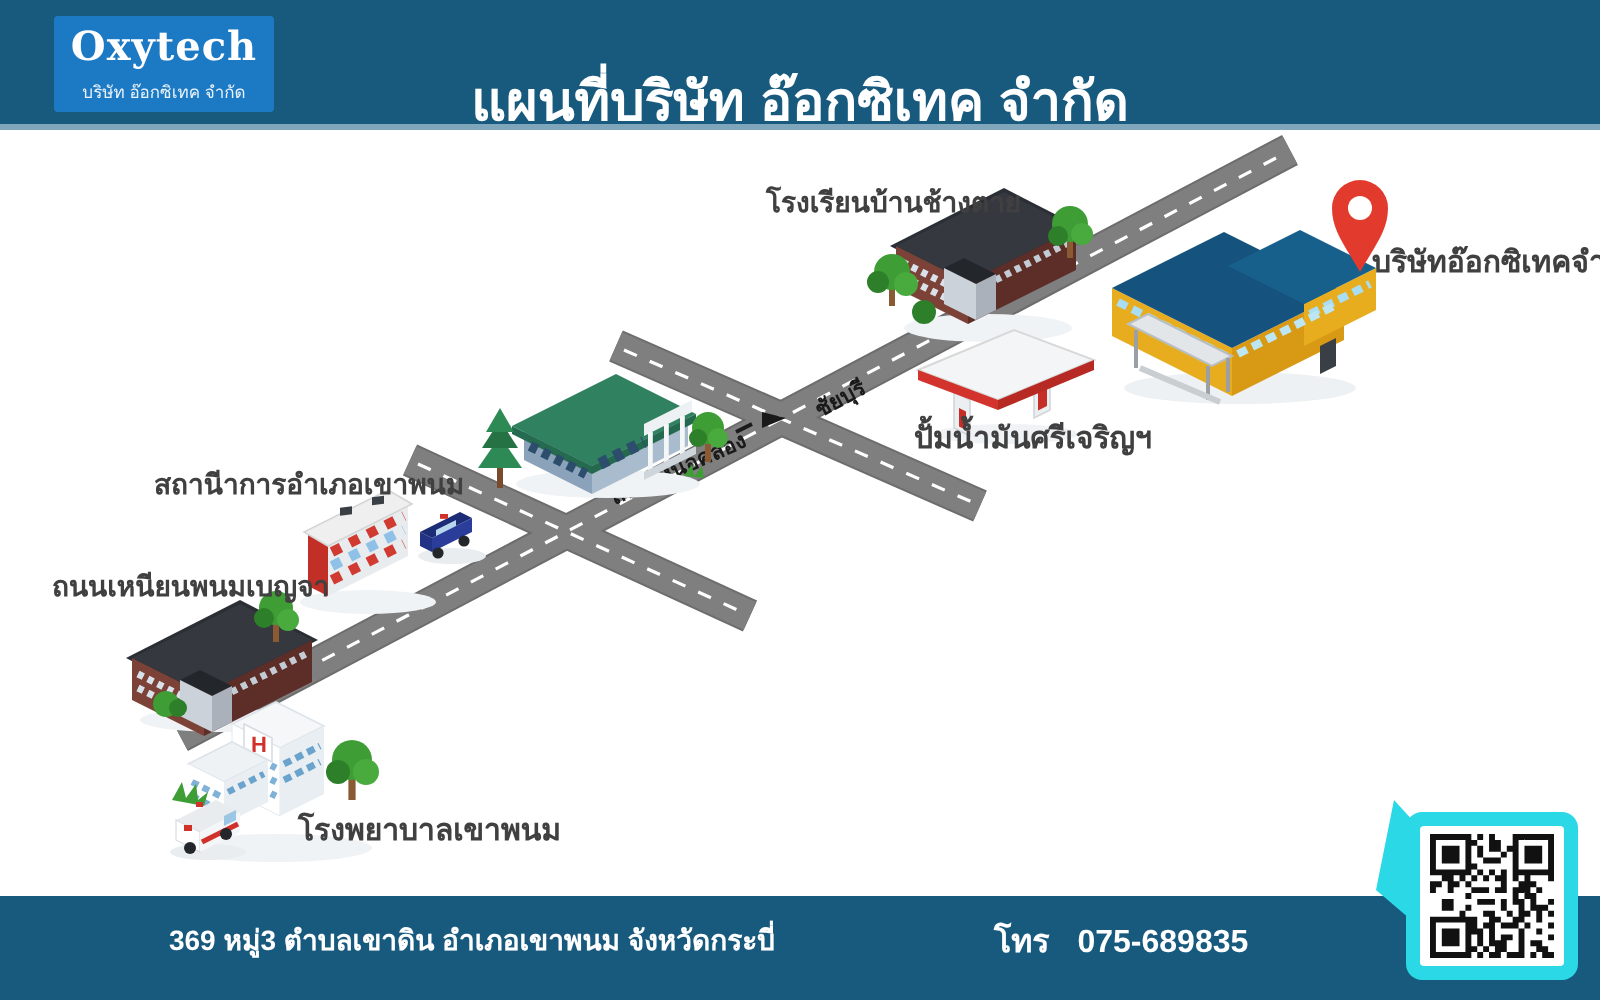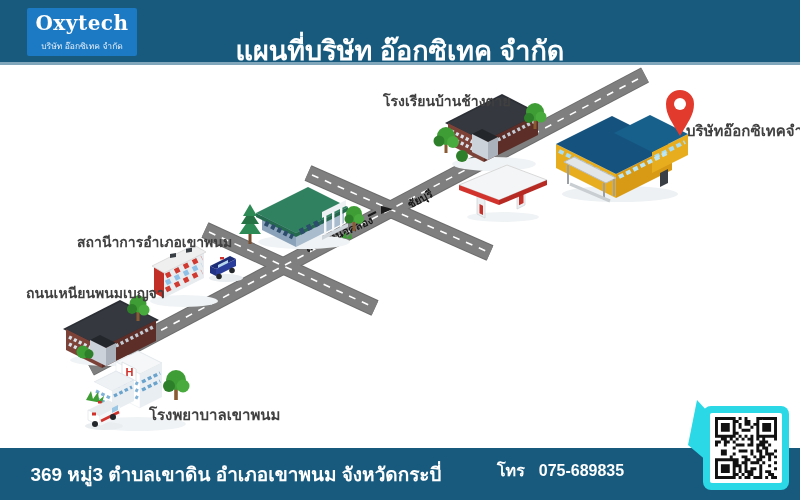--- a/index.html
+++ b/index.html
@@ -15,21 +15,21 @@
               font-weight:bold;font-size:20px;line-height:22px;letter-spacing:.5px;}
   #logo-subtitle{color:#eaf3fa;font-size:8.5px;margin-top:5px;}
   #page-title{left:140px;top:29px;width:520px;text-align:center;color:#fff;
               font-weight:bold;font-size:27px;}
   
   .loc-label{color:#404040;font-weight:bold;font-size:14px;white-space:nowrap;}
   .road-label{color:#1a1a1a;font-weight:bold;font-size:11px;white-space:nowrap;}
   
   #footer{left:0;top:448px;width:800px;height:52px;background:#175a7e;}
   #footer-address{left:16px;top:459px;width:440px;text-align:center;color:#fff;
-                  font-weight:bold;font-size:19px;}
+                  font-weight:bold;font-size:14px;}
   #footer-phone{left:497px;top:458px;color:#fff;font-weight:bold;font-size:16px;}
   #footer-phone .gap{display:inline-block;width:14px;}
   
   #qr-frame{left:703px;top:406px;width:86px;height:84px;background:#2bd8e6;border-radius:8px;}
   #qr-white{left:710px;top:413px;width:72px;height:70px;background:#fff;border-radius:2px;
             display:flex;align-items:center;justify-content:center;}
 </style>
 </head>
 <body>
 
@@ -153,20 +153,21 @@
   <svg class="abs" style="left:455px;top:161px" width="96" height="64" viewBox="0 0 96 64">
     <ellipse cx="48" cy="56" rx="36" ry="5" fill="#f0f3f5"></ellipse>
     <polygon points="22,35 30,39 30,57 22,53" fill="#eceff1" stroke="#d2d6d9" stroke-width="0.8"></polygon>
     <polygon points="24.5,43 28,44.8 28,54 24.5,52.2" fill="#c62f28"></polygon>
     <polygon points="62,24 70,20 70,44 62,48" fill="#eceff1" stroke="#d2d6d9" stroke-width="0.8"></polygon>
     <polygon points="64,30 68.5,27.8 68.5,42 64,44.2" fill="#c62f28"></polygon>
     <polygon points="4,24 52,4 92,19 44,39" fill="#f4f5f6" stroke="#d8d8d8" stroke-width="1"></polygon>
     <polygon points="4,24 44,39 44,44 4,29" fill="#d2342d"></polygon>
     <polygon points="44,39 92,19 92,24 44,44" fill="#b72a24"></polygon>
   </svg>
+  <div class="abs loc-label" style="left:457px;top:207px;font-size:15px">ปั้มน้ำมันศรีเจริญฯ</div>
 
   <svg class="abs" style="left:148px;top:245px" width="108" height="64" viewBox="0 0 108 64">
     <ellipse cx="36" cy="56" rx="34" ry="6" fill="#f0f3f5"></ellipse>
     <polygon points="6,22 16,27 16,53 6,48" fill="#c22f27"></polygon>
     <polygon points="16,27 56,7 56,33 16,53" fill="#e8ecef"></polygon>
     <line x1="18" y1="31" x2="54" y2="13" stroke="#d13a31" stroke-width="5" stroke-dasharray="5 5"></line>
     <line x1="18" y1="38" x2="54" y2="20" stroke="#8fc1e8" stroke-width="5" stroke-dasharray="5 5"></line>
     <line x1="18" y1="45" x2="54" y2="27" stroke="#d13a31" stroke-width="5" stroke-dasharray="5 5"></line>
     <polygon points="4,21 16,28 58,7 46,0" fill="#efefef" stroke="#d5d5d5" stroke-width="0.8"></polygon>
     <rect x="22" y="12" width="6" height="4" fill="#3a3f45" transform="skewY(-8 )"></rect>

